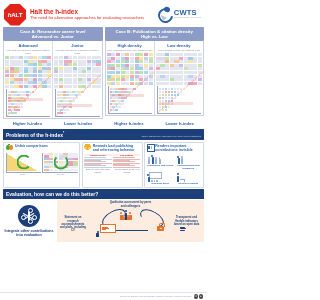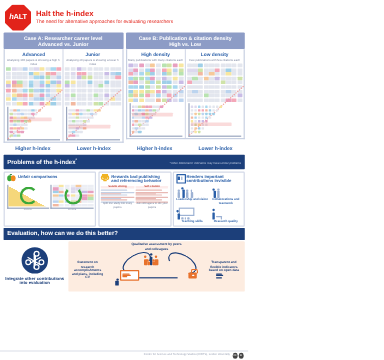--- a/index.html
+++ b/index.html
@@ -196,20 +196,31 @@
 <div class="page">
 
   <div class="header">
     <div class="logo-stop">
       <span><i>h</i>ALT</span>
     </div>
     <div class="htitle">
       <div class="t1">Halt the h-index</div>
       <div class="t2">The need for alternative approaches for evaluating researchers</div>
     </div>
+    <div class="cwts">
+      <div class="cwts-mark">
+        <div class="c1"></div>
+          <div class="c2"></div>
+          <div class="c3"></div>
+      </div>
+      <div class="cwts-txt">
+        <div class="n">CWTS</div>
+        <div class="s">Meaningful metrics</div>
+      </div>
+    </div>
   </div>
 
   <div class="cases">
 
     <div class="case">
       <div class="case-hd">
         <div class="l1">Case A:  Researcher career level</div>
         <div class="l2">Advanced vs. Junior</div>
       </div>
       <div class="case-body">

